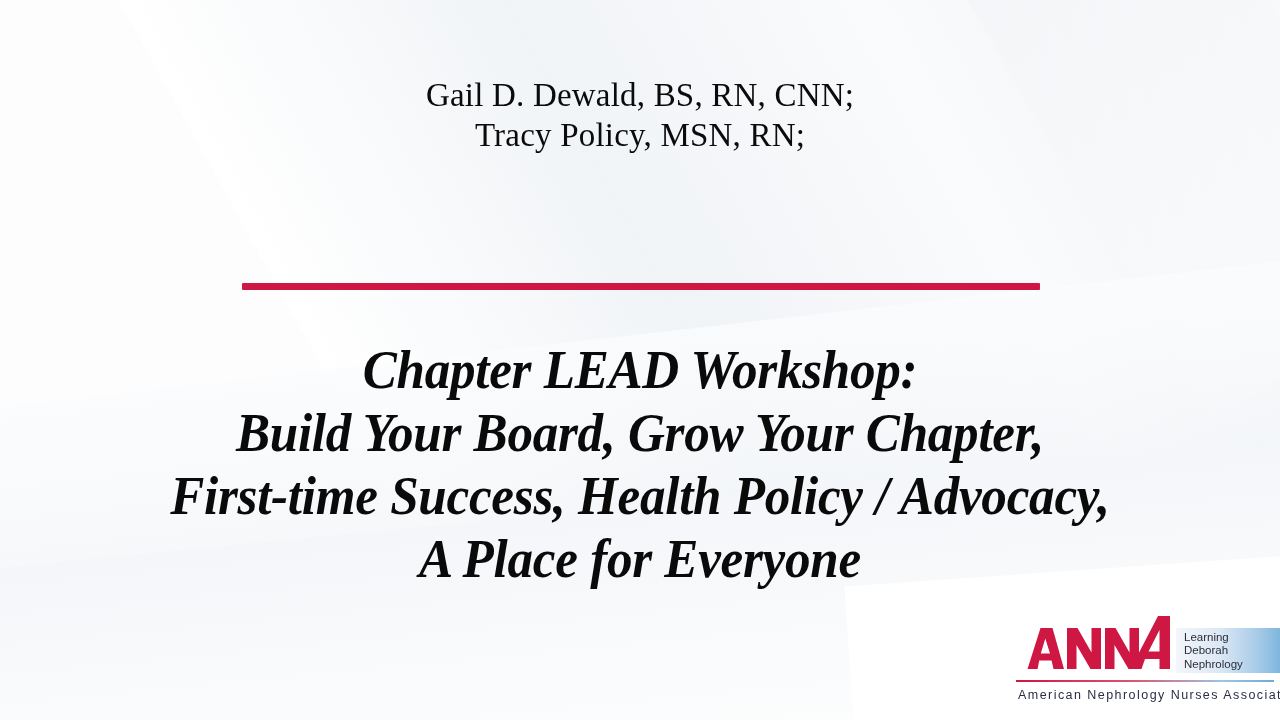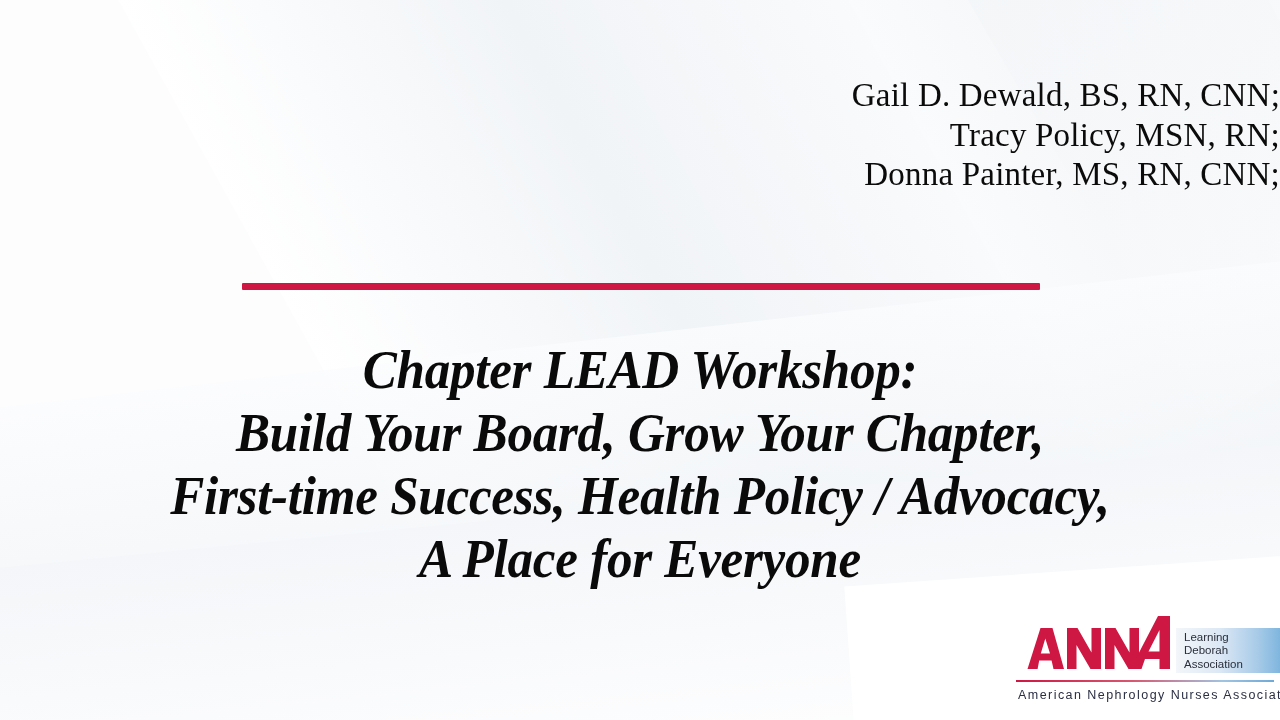--- a/index.html
+++ b/index.html
@@ -75,21 +75,21 @@
     width:470px; height:180px;
     right:-40px; bottom:-30px;
     background:#ffffff;
     transform:rotate(-4deg);
   }
 
   
   .authors {
     position:absolute;
     left:0; right:0; top:76px;
-    text-align:right;
+    text-align:center;
     font-family:"Liberation Serif", serif;
     font-size:33px;
     line-height:39.5px;
     color:#0b0b0b;
     letter-spacing:.2px;
     white-space:nowrap;
   }
   .author-line { display:block; }
 
   
@@ -175,21 +175,20 @@
     <div class="band b4"></div>
     <div class="band b7"></div>
     <div class="band b6"></div>
     <div class="band b5"></div>
     <div class="b8"></div>
   </div>
 
   <div class="authors">
     <span class="author-line">Gail D. Dewald, BS, RN, CNN;</span>
     <span class="author-line">Tracy Policy, MSN, RN;</span>
-    <span class="author-line">Donna Painter, MS, RN, CNN;</span>
   </div>
 
   <div class="divider"></div>
 
   <div class="title">
     <span class="title-line">Chapter LEAD Workshop:</span>
     <span class="title-line">Build Your Board, Grow Your Chapter,</span>
     <span class="title-line">First-time Success, Health Policy / Advocacy,</span>
     <span class="title-line">A Place for Everyone</span>
   </div>
@@ -206,21 +205,21 @@
 
           <path d="M87 14 L97.5 14 L111.5 38.5 L111.5 14 L121 14 L121 55 L110.5 55 L96.5 31 L96.5 55 L87 55 Z"></path>
 
           <path d="M140 2 L152 2 L152 55 L141.5 55 L141.5 45 L127 45 L123.5 55 L112.5 55 Z M141.5 16 L130.5 37.5 L141.5 37.5 Z"></path>
         </g>
       </svg>
 
       <div class="logo-tag-box">
         <span class="logo-tag-line">Learning</span>
         <span class="logo-tag-line">Deborah</span>
-        <span class="logo-tag-line">Association</span>
+        <span class="logo-tag-line">Nephrology</span>
       </div>
     </div>
 
     <div class="logo-rule"></div>
     <div class="logo-assoc">American Nephrology Nurses Association</div>
   </div>
 
 </div>
 
 </body></html>

